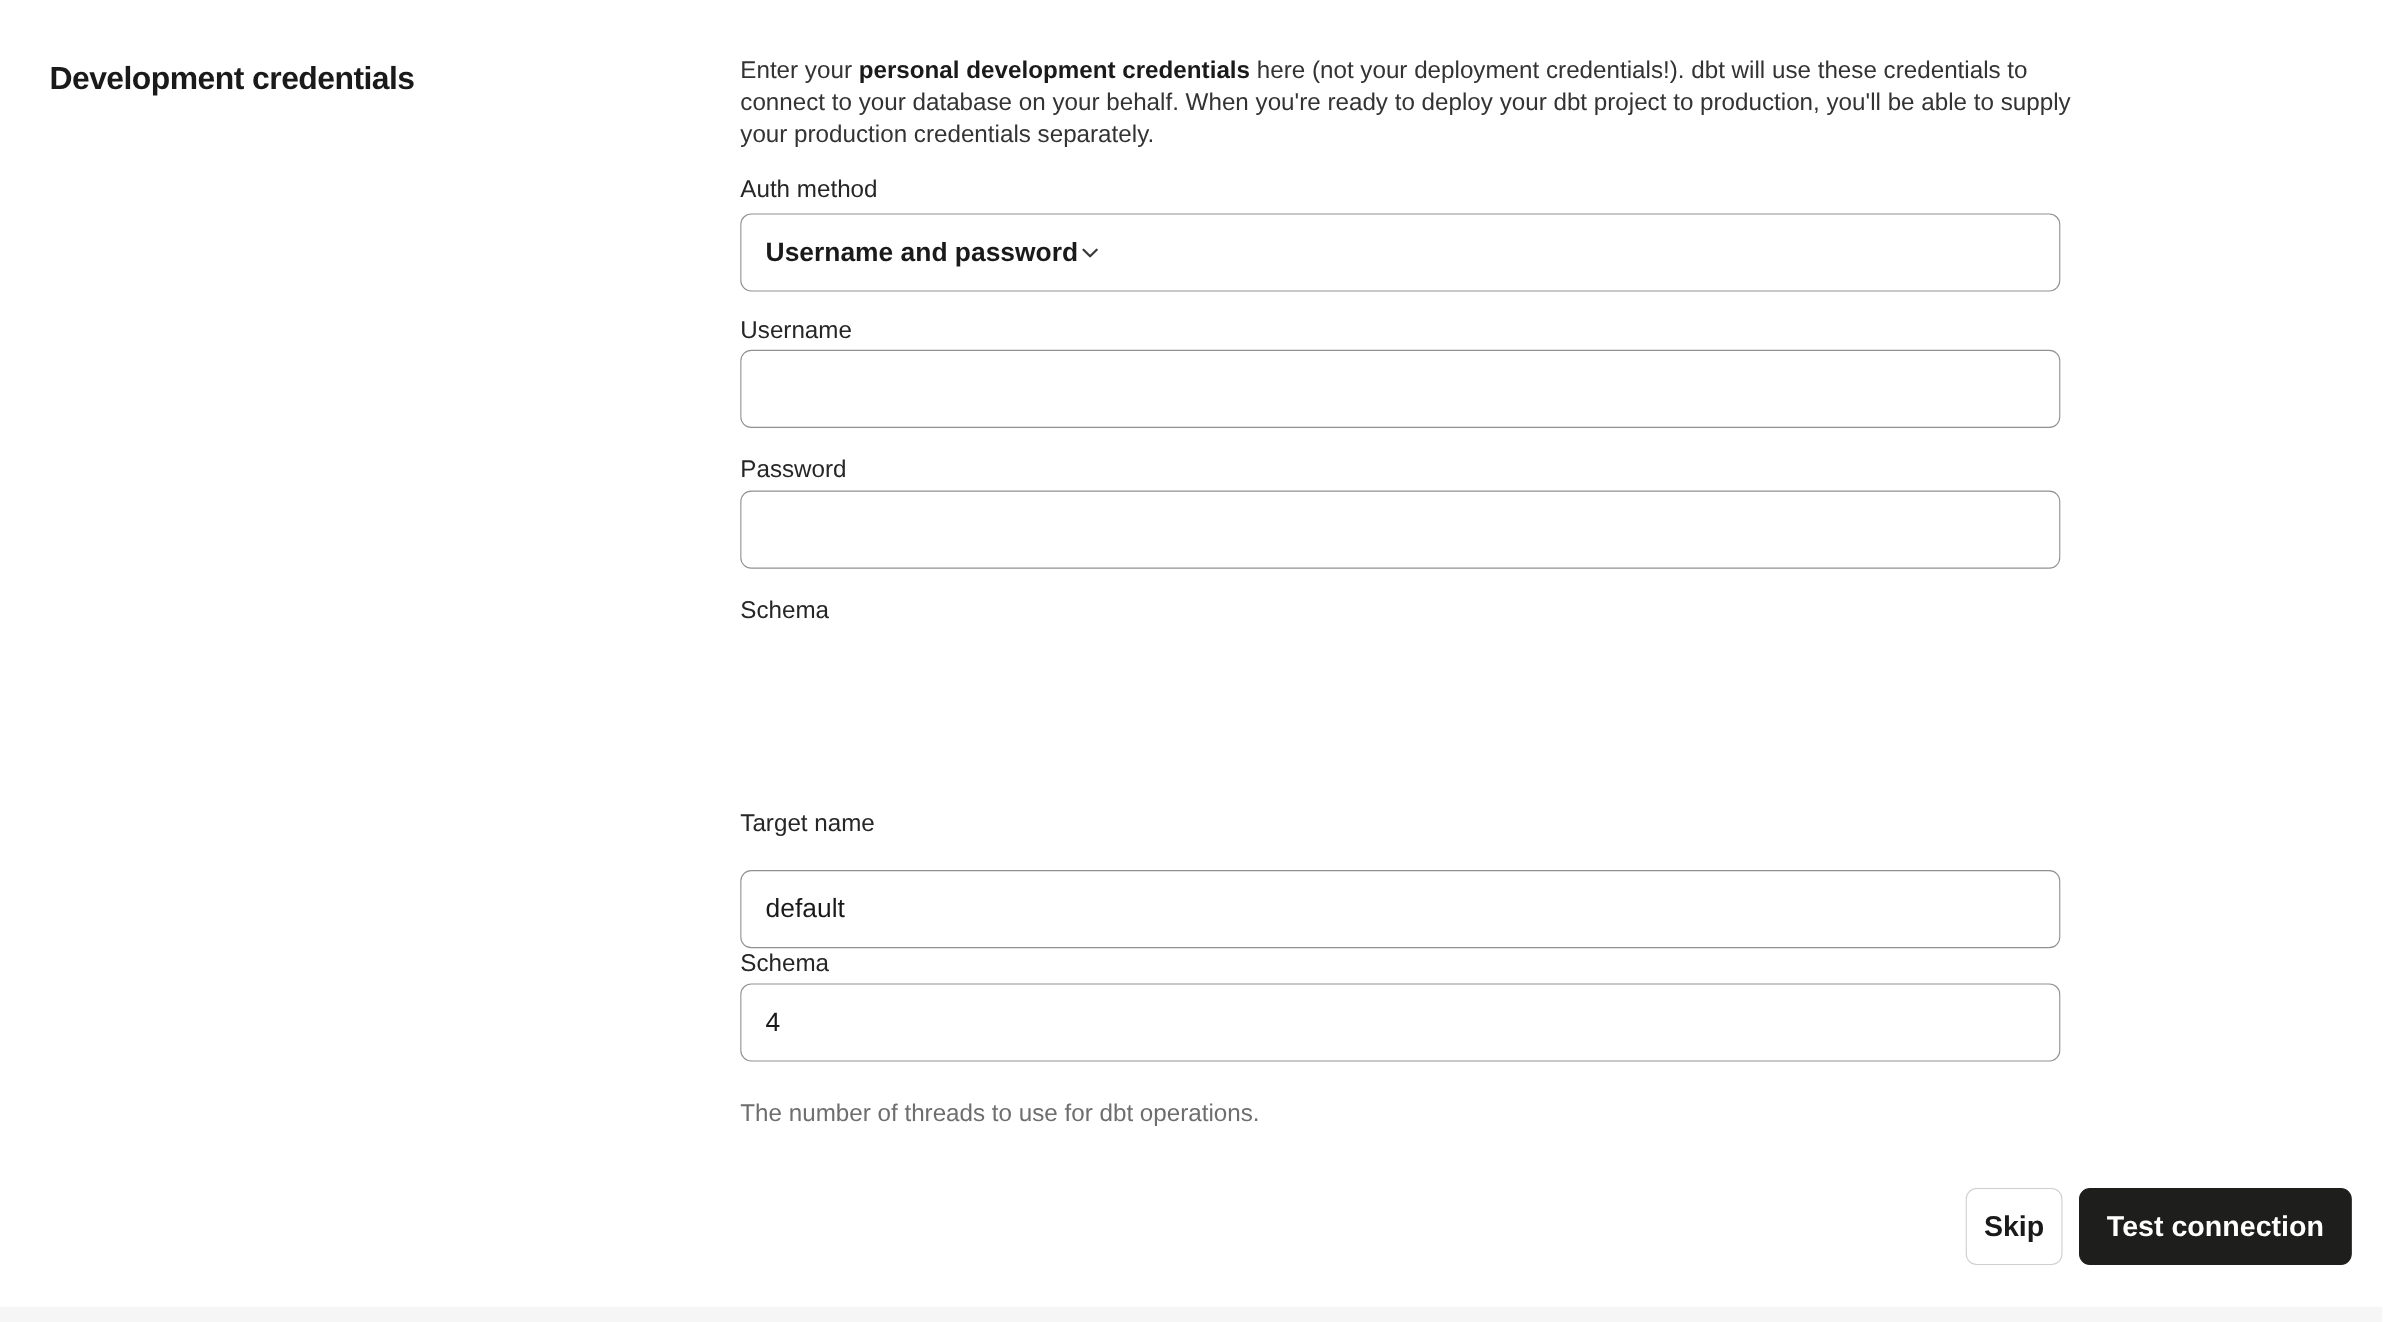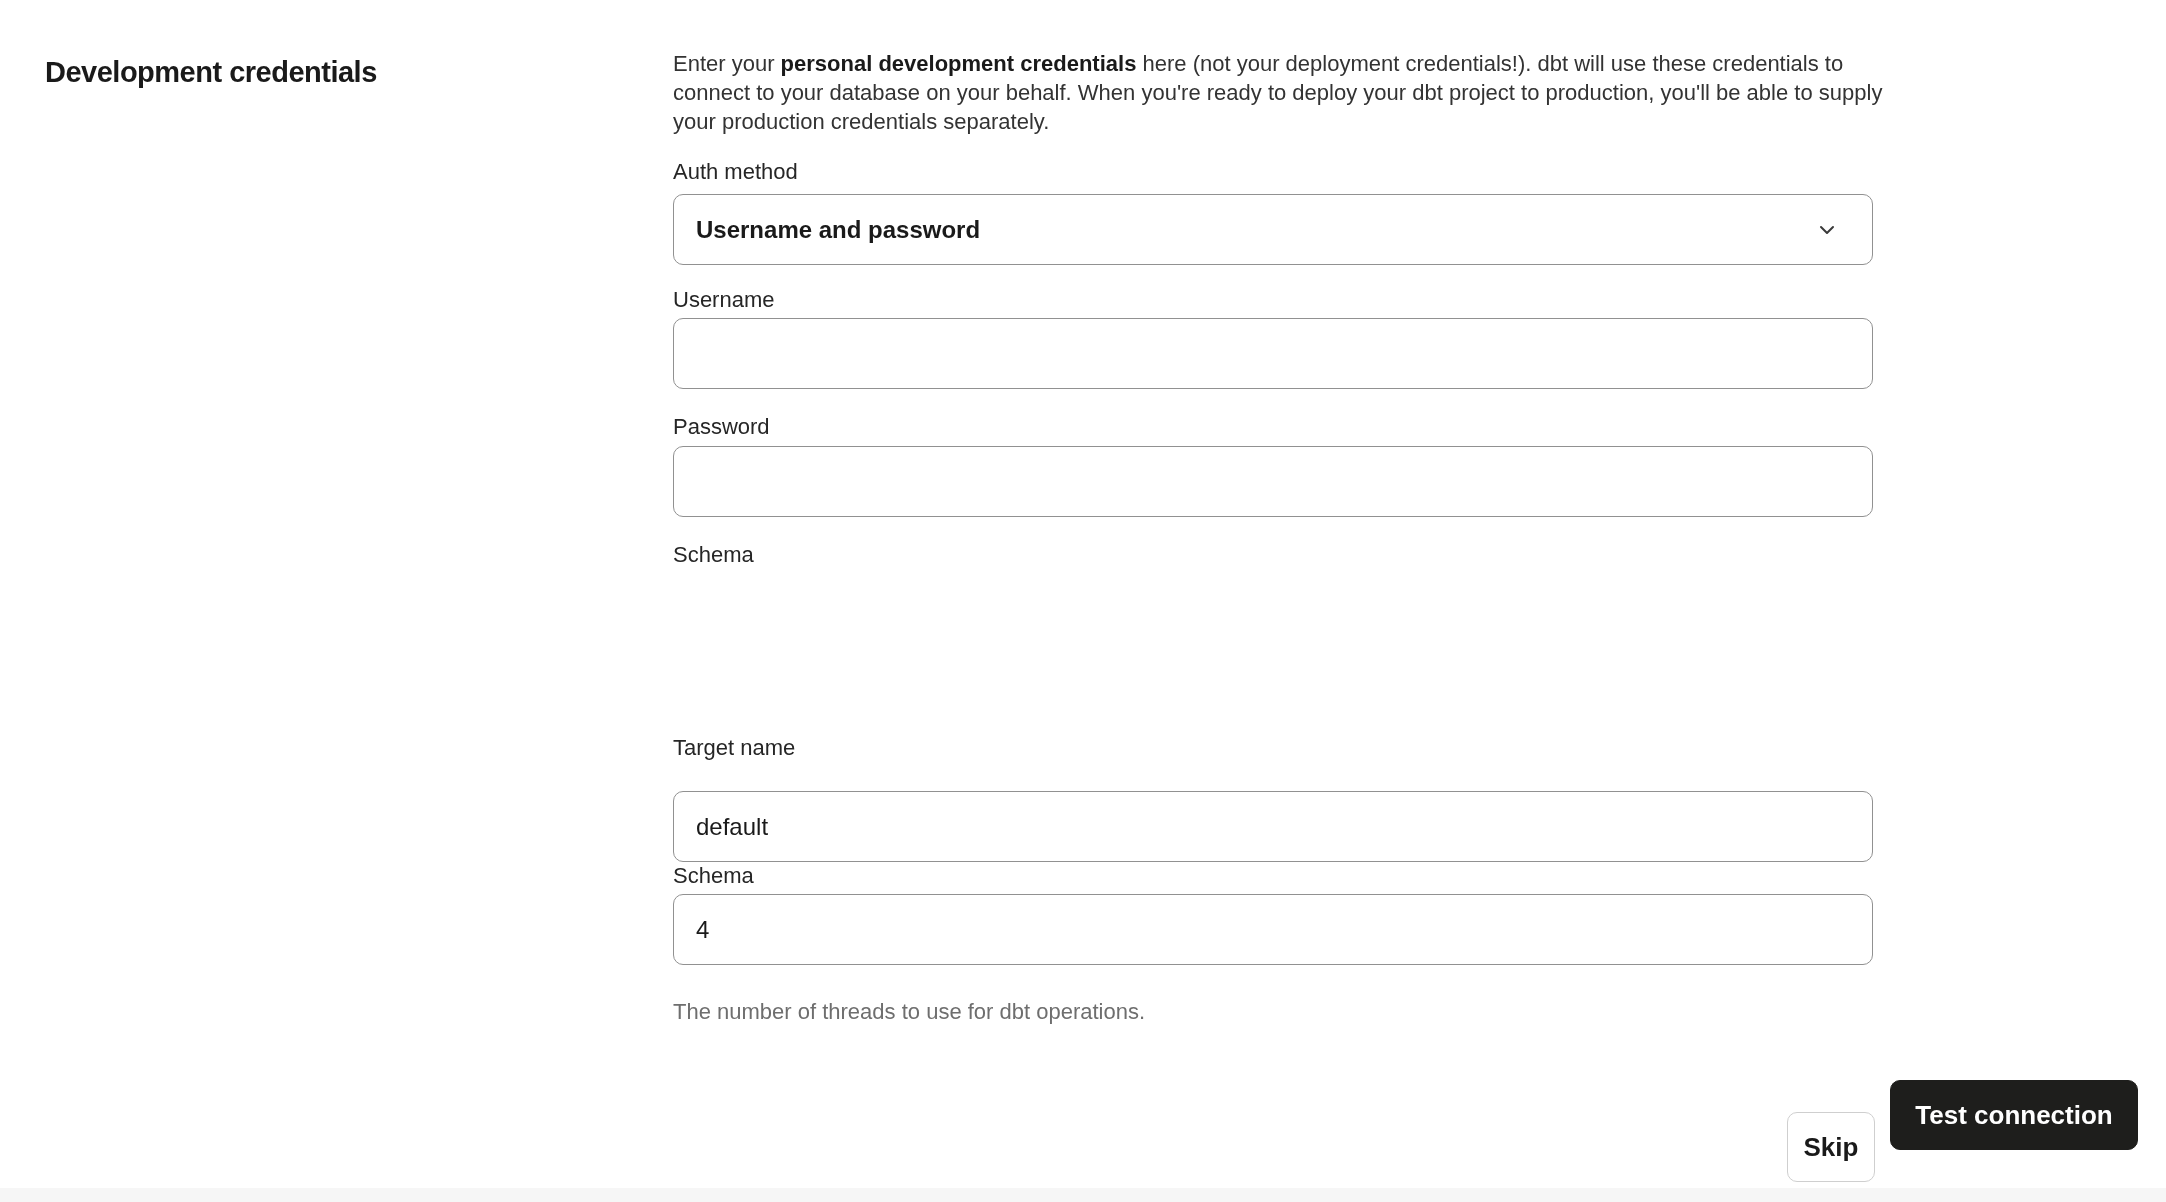--- a/index.html
+++ b/index.html
@@ -54,21 +54,21 @@
     background: #ffffff;
     font-family: "Liberation Sans", "DejaVu Sans", sans-serif;
     font-size: 24px;
     color: #1a1a1a;
     padding: 0 22px;
     outline: none;
   }
   .select-box {
     display: flex;
     align-items: center;
-    justify-content: space-between;
+    justify-content: flex-start;
     cursor: pointer;
   }
   .select-box .select-value {
     font-weight: 700;
     font-size: 24px;
     color: #1a1a1a;
   }
   .select-box .chevron {
     display: flex;
     align-items: center;
@@ -95,21 +95,20 @@
     justify-content: center;
     cursor: pointer;
   }
   .btn-skip {
     left: 1787px;
     top: 1080px;
     width: 88px;
     background: #ffffff;
     border: 1px solid #cfcfcf;
     color: #1a1a1a;
-    margin-top: 32px;
   }
   .btn-test {
     left: 1890px;
     top: 1080px;
     width: 248px;
     background: #1e1e1c;
     border: 1px solid #1e1e1c;
     color: #ffffff;
   }
   .bottom-strip {

